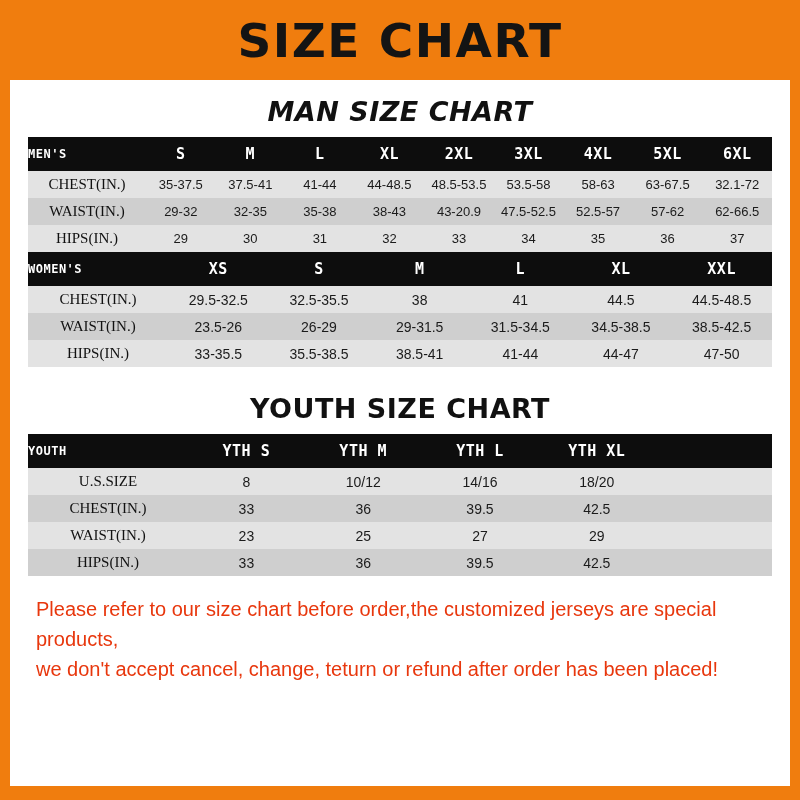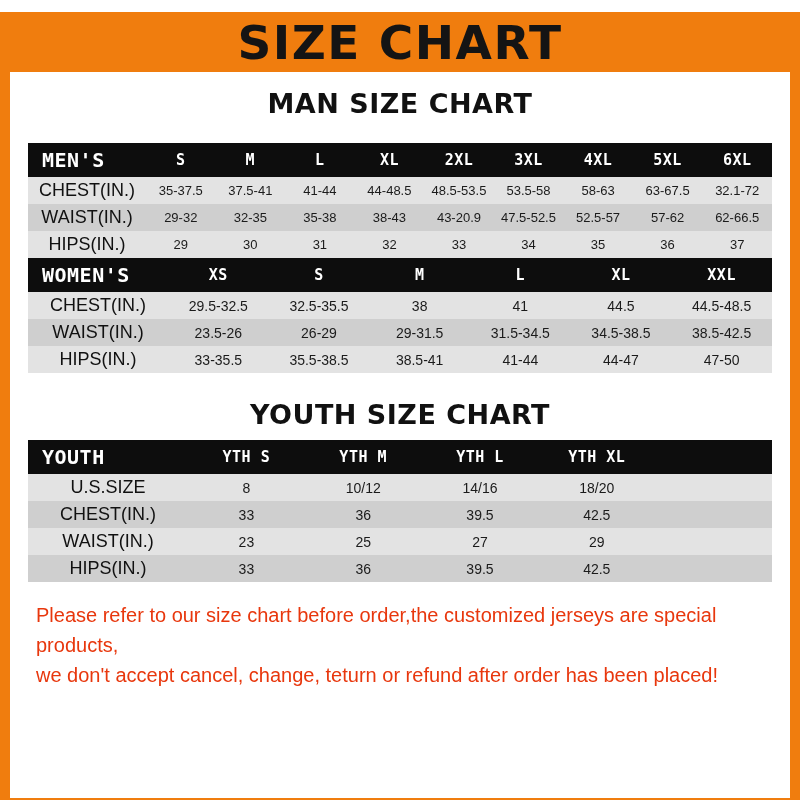--- a/index.html
+++ b/index.html
@@ -16,47 +16,47 @@
   .page {
     position: relative;
     width: 800px;
     height: 800px;
     background: #fff;
     box-sizing: border-box;
     border-left: 10px solid #f07d0e;
     border-right: 10px solid #f07d0e;
   }
   .header-banner {
-    height: 60px;
+    height: 80px;
     background: #f07d0e;
     display: flex;
     align-items: center;
     justify-content: center;
-    margin: 12px -10px;
+    margin: 0 -10px;
   }
   .header-title {
     font-family: "DejaVu Sans", sans-serif;
     font-weight: bold;
     font-size: 47px;
     letter-spacing: 1.5px;
     color: #141414;
     line-height: 1;
   }
   .content {
     padding: 0 18px;
   }
   .section-title {
     text-align: center;
     font-family: "DejaVu Sans", sans-serif;
     font-weight: bold;
     font-size: 27px;
     color: #111;
     letter-spacing: 0.5px;
   }
-  .sec-man .section-title { margin: 16px 0 24px; }
+  .sec-man .section-title { margin: 16px 0 10px; font-style: italic; }
   .sec-women .section-title { margin: 24px 0 10px; }
   .sec-youth .section-title { margin: 26px 0 10px; }
 
   table.size-table {
     border-collapse: collapse;
     width: 100%;
     table-layout: fixed;
   }
   table.size-table th,
   table.size-table td {
@@ -70,31 +70,30 @@
     background: #0d0d0d;
     color: #ffffff;
     font-family: "DejaVu Sans Mono", monospace;
     font-weight: bold;
     height: 34px;
     font-size: 15px;
     letter-spacing: 0.5px;
   }
   table.size-table thead th.corner {
     text-align: left;
-    padding-left: 14px;
-    font-size: 20px;
+    font-size: 12px;
   }
   table.size-table tbody td {
     height: 27px;
   }
   table.size-table tbody tr.odd td { background: #e3e3e3; }
   table.size-table tbody tr.even td { background: #cfcfcf; }
   table.size-table tbody td.rowhead {
-    font-family: Liberation Sans, sans-serif;
-    font-size: 18px;
+    font-family: Liberation Serif, serif;
+    font-size: 15px;
     letter-spacing: 0px;
     color: #111;
   }
 
   
   .men-table col.c0 { width: 118px; }
   .women-table col.c0 { width: 140px; }
   .youth-table col.c0 { width: 160px; }
 
   .women-table thead th { font-size: 16px; height: 40px; }

